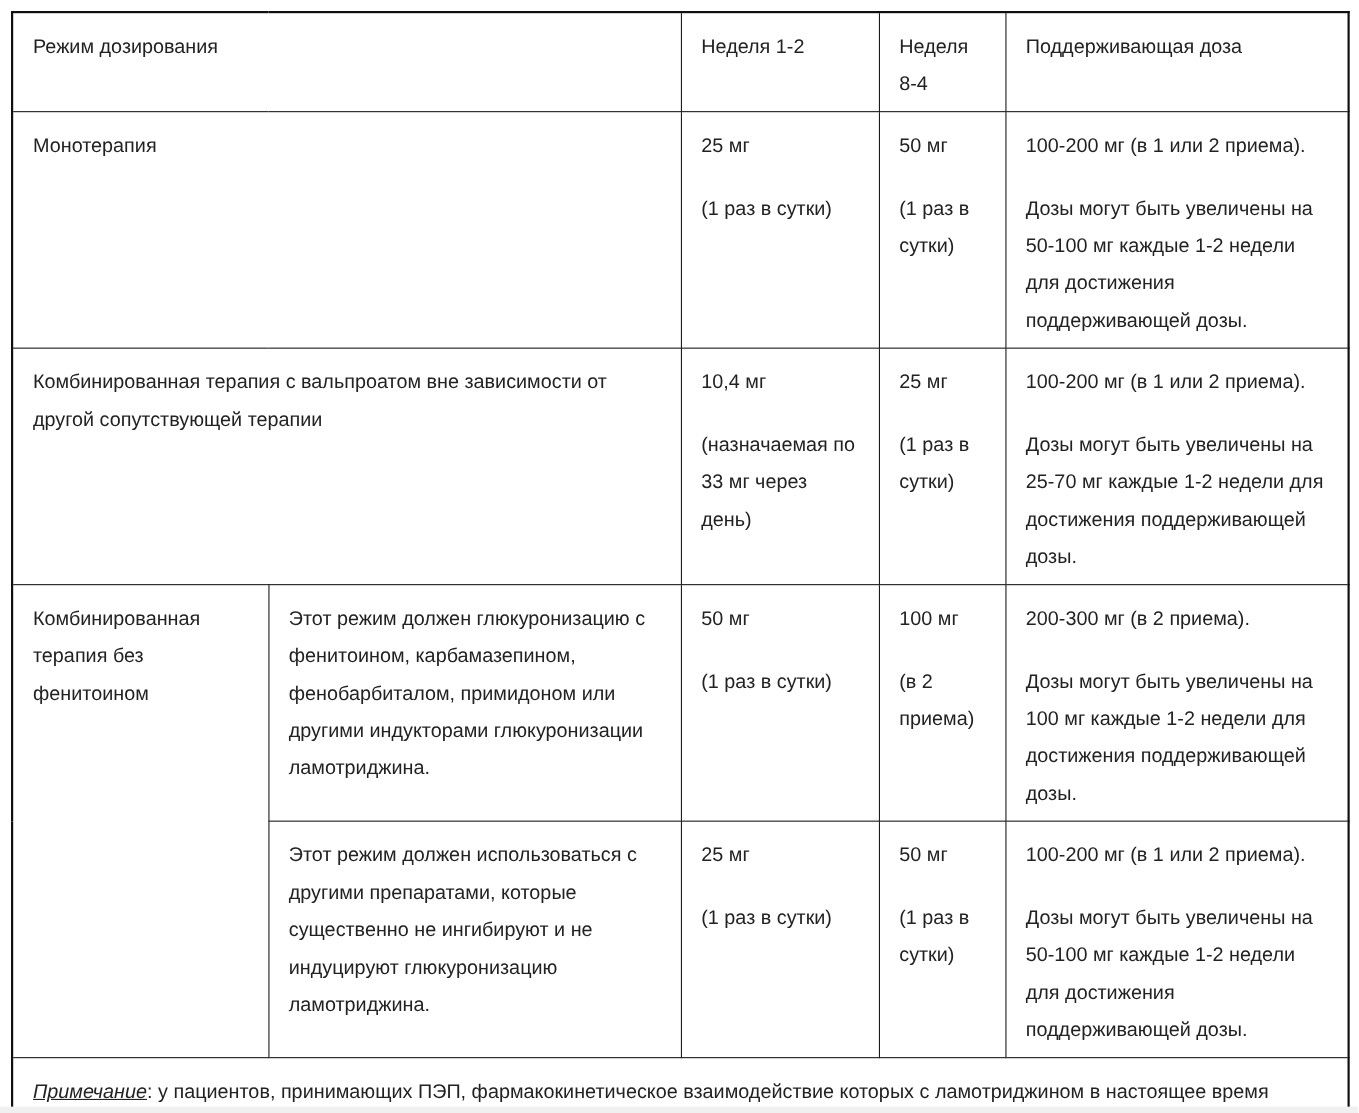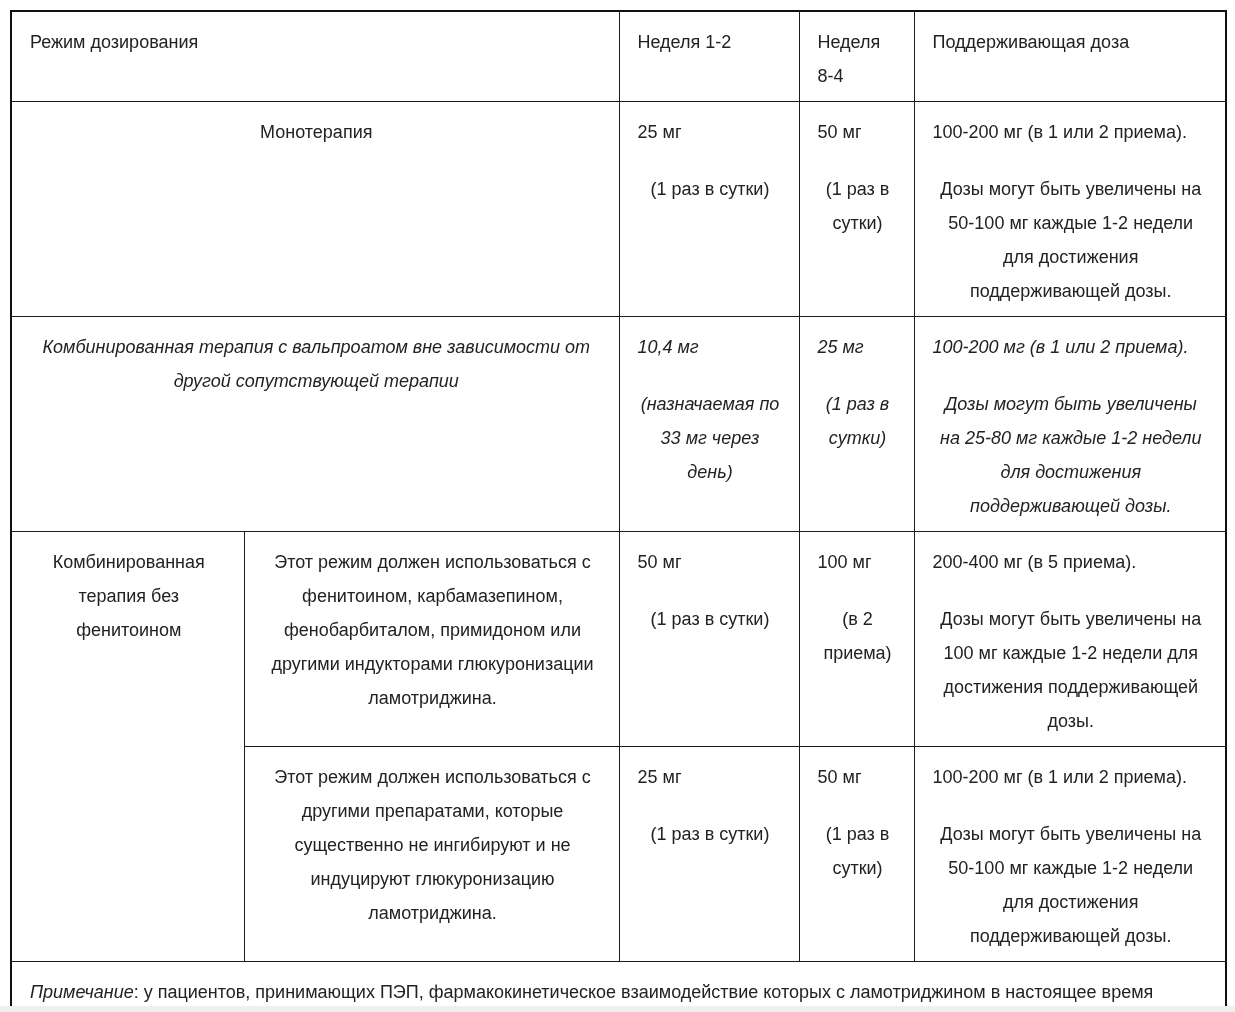--- a/index.html
+++ b/index.html
@@ -29,31 +29,31 @@
   table.dosing th, table.dosing td {
     border: 1px solid #1c1c1c;
     vertical-align: top;
     text-align: left;
     padding: 13px 16px 8px 18px;
     font-weight: 400;
     line-height: 34px;
   }
   tr.row-header   { height: 85px; }
   tr.row-1        { height: 200px; }
-  tr.row-2        { height: 195px; font-style: italic; }
+  tr.row-2        { height: 195px; }
   tr.row-3        { height: 198px; }
   tr.row-4        { height: 200px; }
   tr.row-note     { height: 113px; }
   table.dosing p { margin: 0 0 23px 0; }
-  table.dosing p:last-child { margin-bottom: 0; text-align: center; }
+  table.dosing p:last-child { margin-bottom: 0; }
   .note-cell {
     line-height: 38px;
     padding: 14px 20px 10px 18px;
   }
-  .note-label { font-style: italic; }
+  .note-label { font-style: italic; text-decoration: underline; }
   .bottom-strip {
     position: absolute;
     left: 0; right: 0; bottom: 0;
     height: 6px;
     background: #f0f0f0;
   }
 </style>
 </head>
 <body>
 
@@ -101,41 +101,41 @@
       <td>
         <p>10,4 мг</p>
         <p>(назначаемая по 33 мг через день)</p>
       </td>
       <td>
         <p>25 мг</p>
         <p>(1 раз в сутки)</p>
       </td>
       <td>
         <p>100-200 мг (в 1 или 2 приема).</p>
-        <p>Дозы могут быть увеличены на 25-80 мг каждые 1-2 недели для достижения поддерживающей дозы.</p>
+        <p>Дозы могут быть увеличены на 25-70 мг каждые 1-2 недели для достижения поддерживающей дозы.</p>
       </td>
     </tr>
 
     <tr class="row-3">
       <td rowspan="2">
         <p>Комбинированная терапия без фенитоином</p>
       </td>
       <td>
-        <p>Этот режим должен использоваться с фенитоином, карбамазепином, фенобарбиталом, примидоном или другими индукторами глюкуронизации ламотриджина.</p>
+        <p>Этот режим должен глюкуронизацию с фенитоином, карбамазепином, фенобарбиталом, примидоном или другими индукторами глюкуронизации ламотриджина.</p>
       </td>
       <td>
         <p>50 мг</p>
         <p>(1 раз в сутки)</p>
       </td>
       <td>
         <p>100 мг</p>
         <p>(в 2 приема)</p>
       </td>
       <td>
-        <p>200-400 мг (в 5 приема).</p>
+        <p>200-300 мг (в 2 приема).</p>
         <p>Дозы могут быть увеличены на 100 мг каждые 1-2 недели для достижения поддерживающей дозы.</p>
       </td>
     </tr>
 
     <tr class="row-4">
       <td>
         <p>Этот режим должен использоваться с другими препаратами, которые существенно не ингибируют и не индуцируют глюкуронизацию ламотриджина.</p>
       </td>
       <td>
         <p>25 мг</p>

